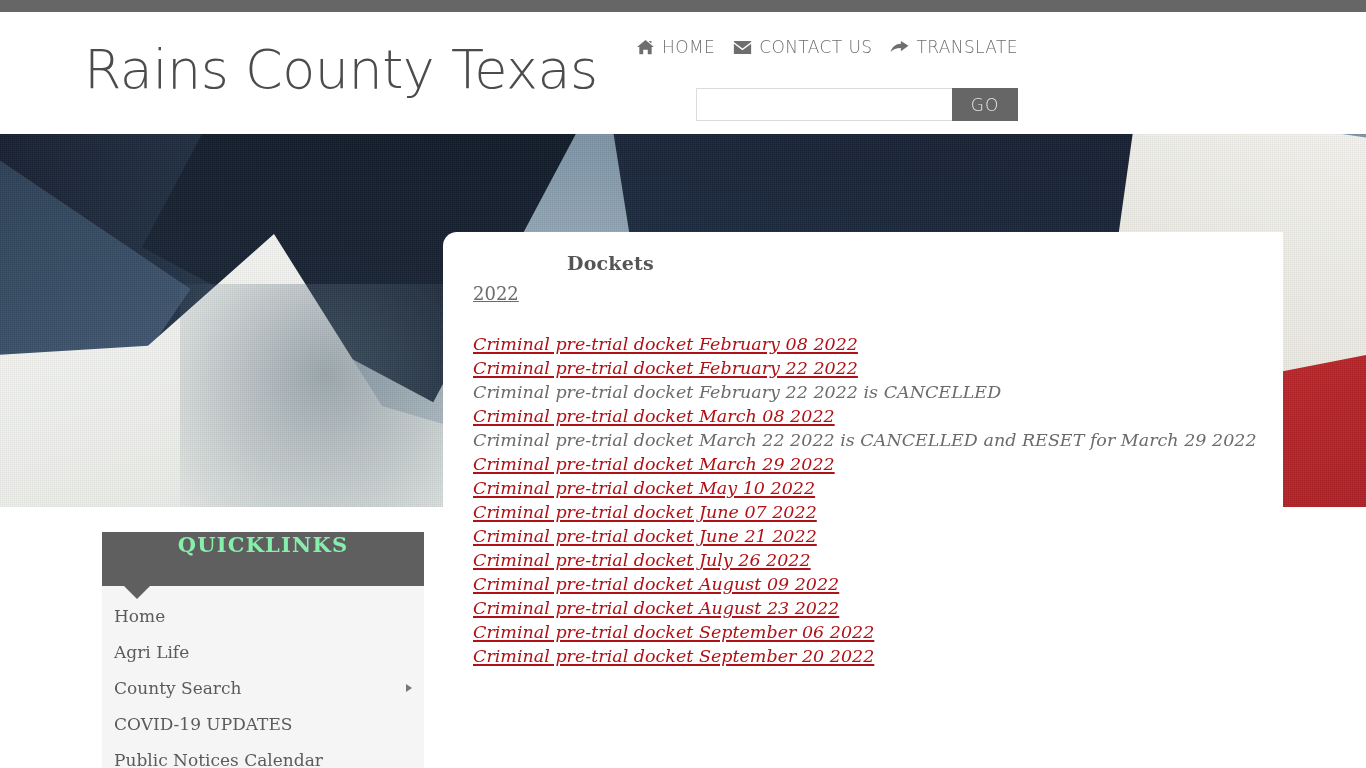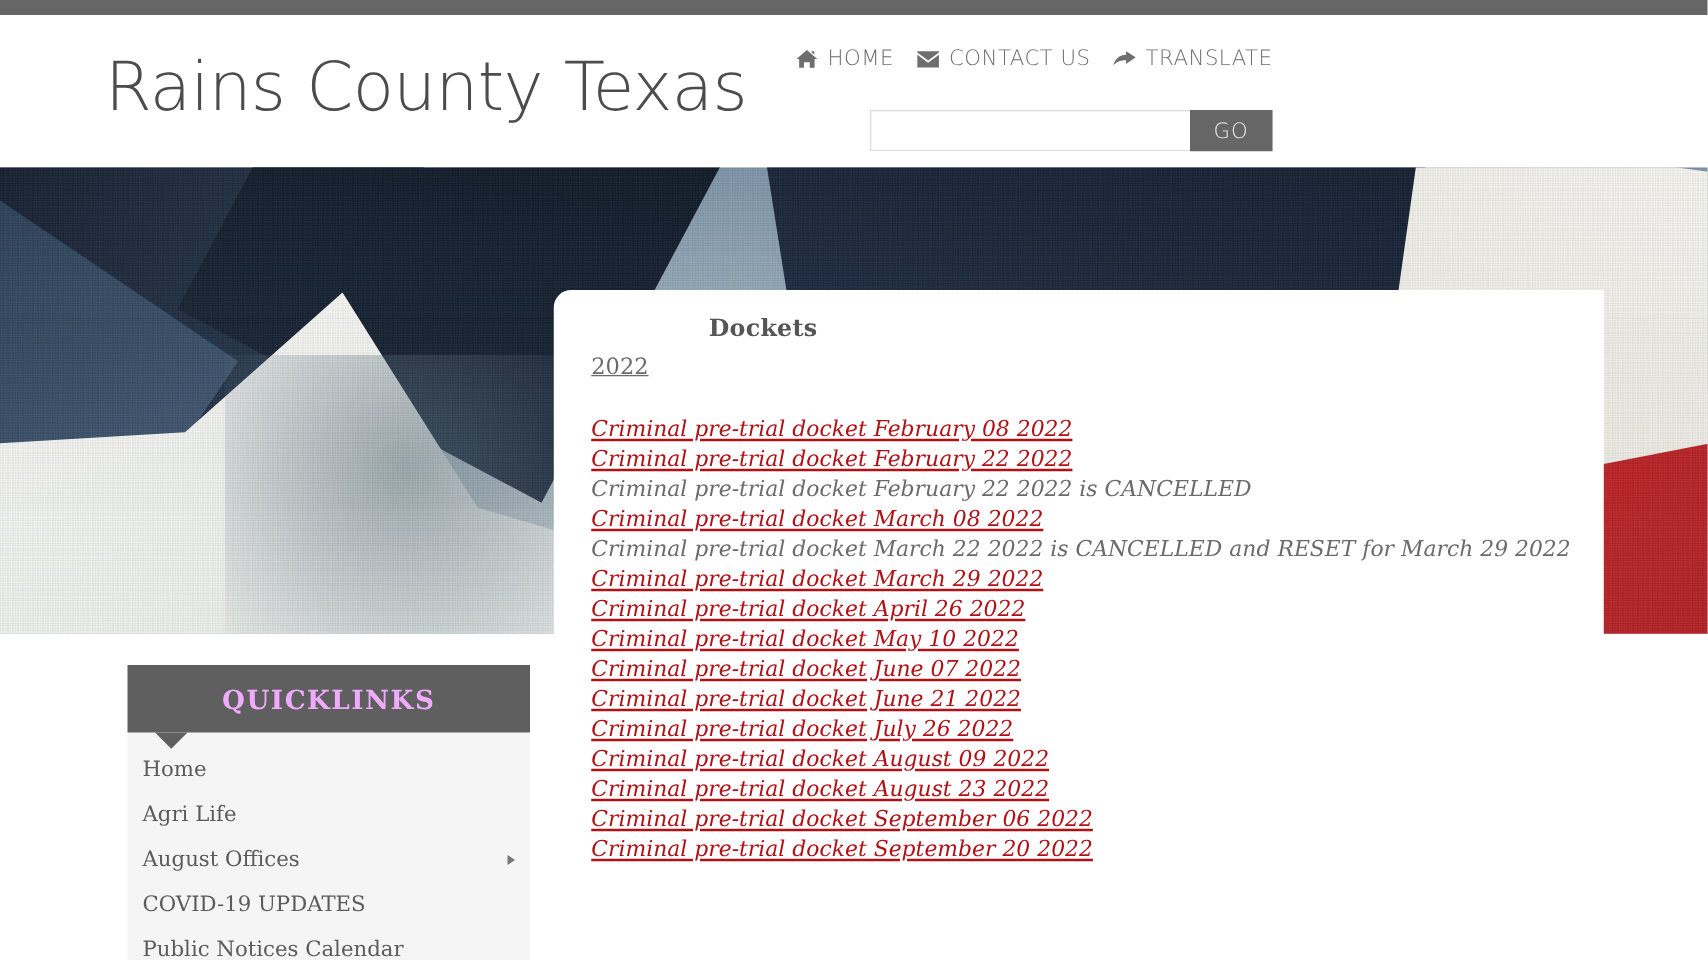--- a/index.html
+++ b/index.html
@@ -225,22 +225,22 @@
   .quicklinks {
     position: absolute;
     left: 102px; top: 532px;
     width: 322px;
     z-index: 4;
   }
   .ql-header {
     position: relative;
     height: 54px;
     background: #5f5f5f;
-    color: #f0abfc;
-    display: flex; align-items: center; justify-content: center;
+    color: #86efac;
+    display: flex; justify-content: center;
     font-family: "DejaVu Serif", serif;
     font-weight: bold;
     font-size: 21px;
     letter-spacing: 1.2px;
   }
   .ql-notch {
     position: absolute;
     left: 22px; bottom: -13px;
     width: 0; height: 0;
     border-left: 13px solid transparent;
@@ -340,21 +340,21 @@
     <span class="ql-notch"></span>
   </div>
   <ul class="ql-list">
     <li class="ql-item">
       <span>Home</span>
     </li>
     <li class="ql-item">
       <span>Agri Life</span>
     </li>
     <li class="ql-item">
-      <span>August Offices</span>
+      <span>County Search</span>
       <span class="ql-caret"></span>
     </li>
     <li class="ql-item">
       <span>COVID-19 UPDATES</span>
     </li>
     <li class="ql-item">
       <span>Public Notices Calendar</span>
     </li>
   </ul>
 </aside>
@@ -362,21 +362,20 @@
 <main class="content-card">
   <h1 class="dockets-heading">Dockets</h1>
   <div class="year-label">2022</div>
   <div class="docket-list" id="docket-list">
       <div><a class="docket-line link" href="#">Criminal pre-trial docket February 08 2022</a></div>
       <div><a class="docket-line link" href="#">Criminal pre-trial docket February 22 2022</a></div>
       <div><span class="docket-line">Criminal pre-trial docket February 22 2022 is CANCELLED</span></div>
       <div><a class="docket-line link" href="#">Criminal pre-trial docket March 08 2022</a></div>
       <div><span class="docket-line">Criminal pre-trial docket March 22 2022 is CANCELLED and RESET for March 29 2022</span></div>
       <div><a class="docket-line link" href="#">Criminal pre-trial docket March 29 2022</a></div>
-      <div><a class="docket-line link" href="#">Criminal pre-trial docket April 26 2022</a></div>
       <div><a class="docket-line link" href="#">Criminal pre-trial docket May 10 2022</a></div>
       <div><a class="docket-line link" href="#">Criminal pre-trial docket June 07 2022</a></div>
       <div><a class="docket-line link" href="#">Criminal pre-trial docket June 21 2022</a></div>
       <div><a class="docket-line link" href="#">Criminal pre-trial docket July 26 2022</a></div>
       <div><a class="docket-line link" href="#">Criminal pre-trial docket August 09 2022</a></div>
       <div><a class="docket-line link" href="#">Criminal pre-trial docket August 23 2022</a></div>
       <div><a class="docket-line link" href="#">Criminal pre-trial docket September 06 2022</a></div>
       <div><a class="docket-line link" href="#">Criminal pre-trial docket September 20 2022</a></div>
     </div>
 </main>

